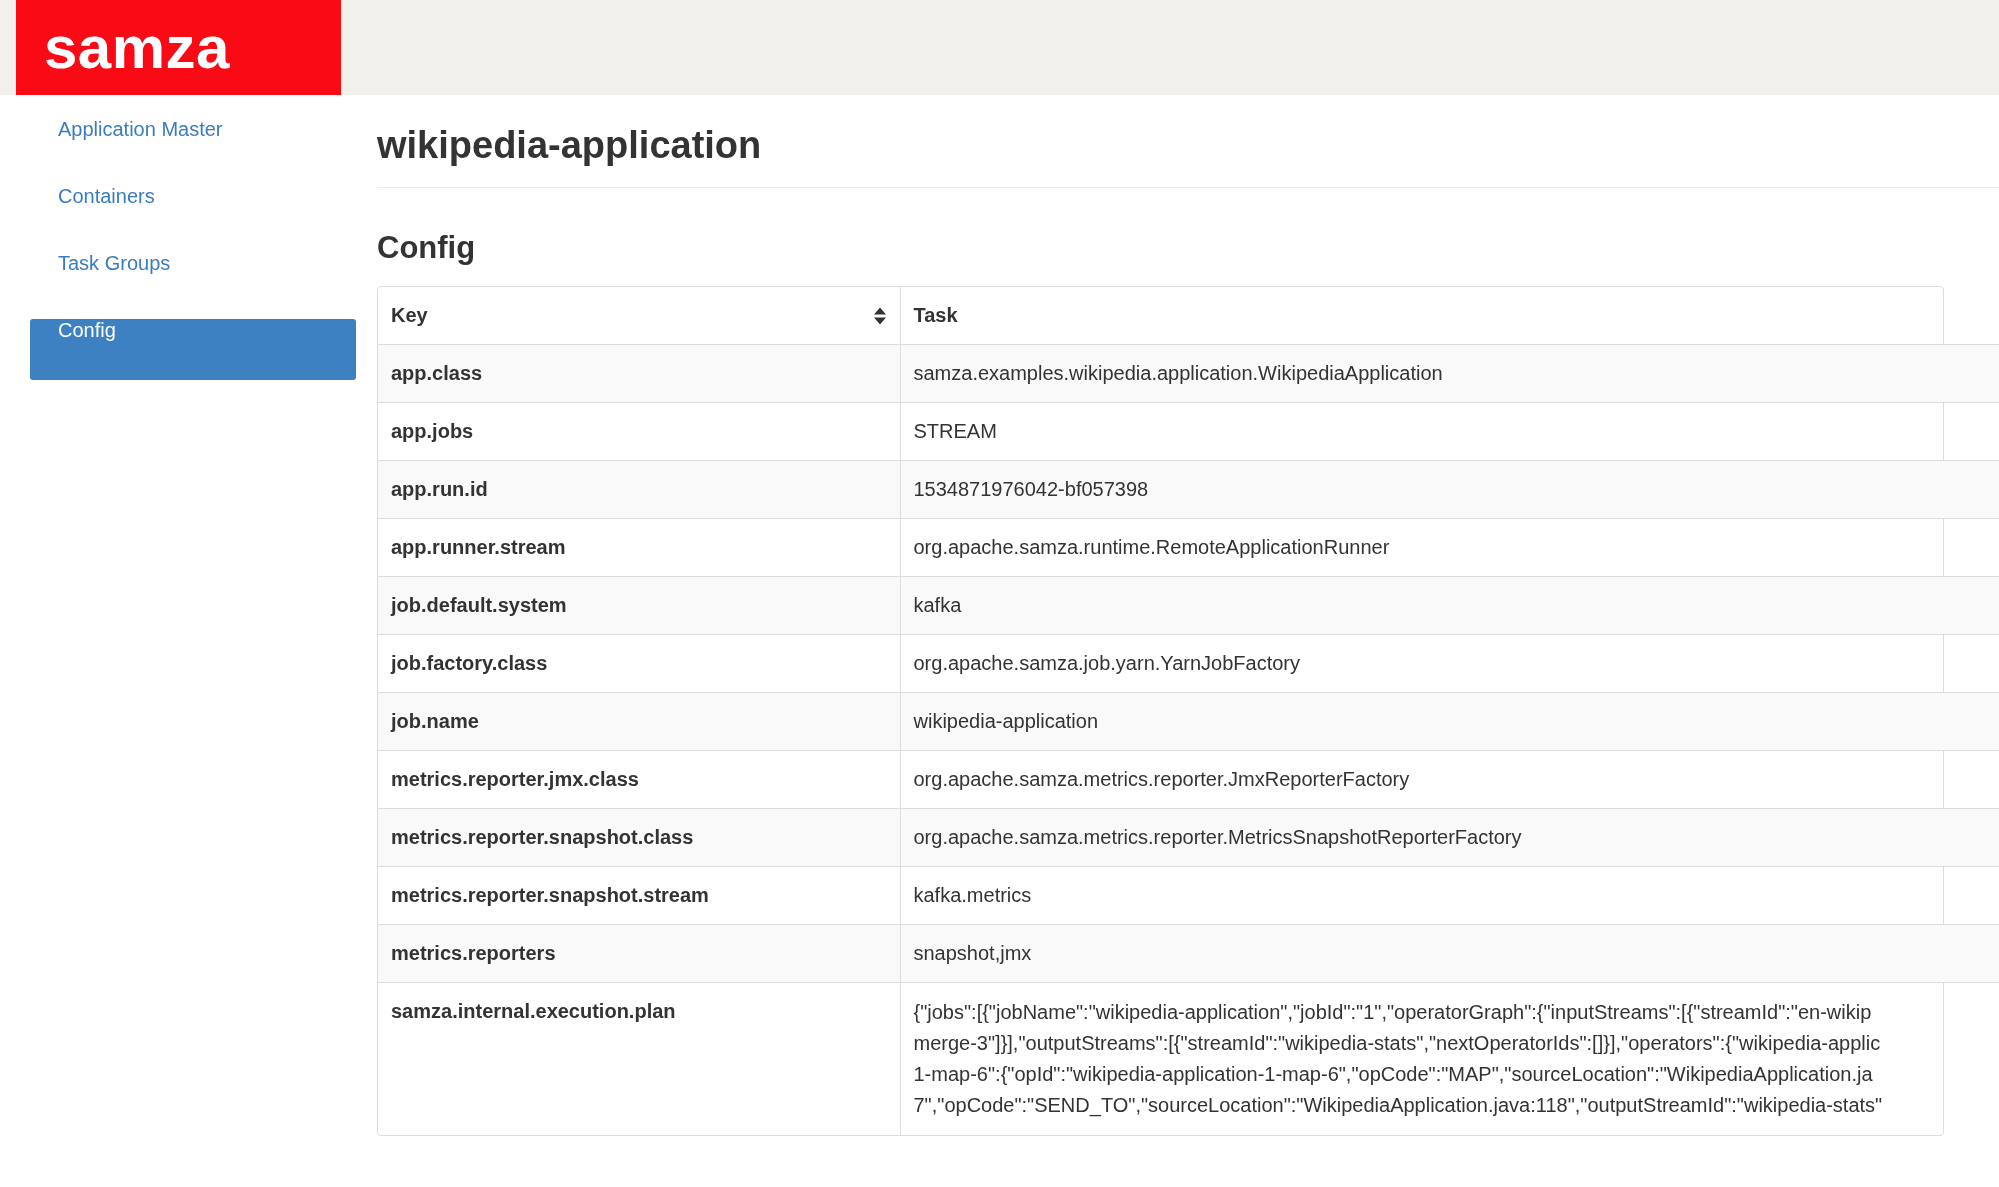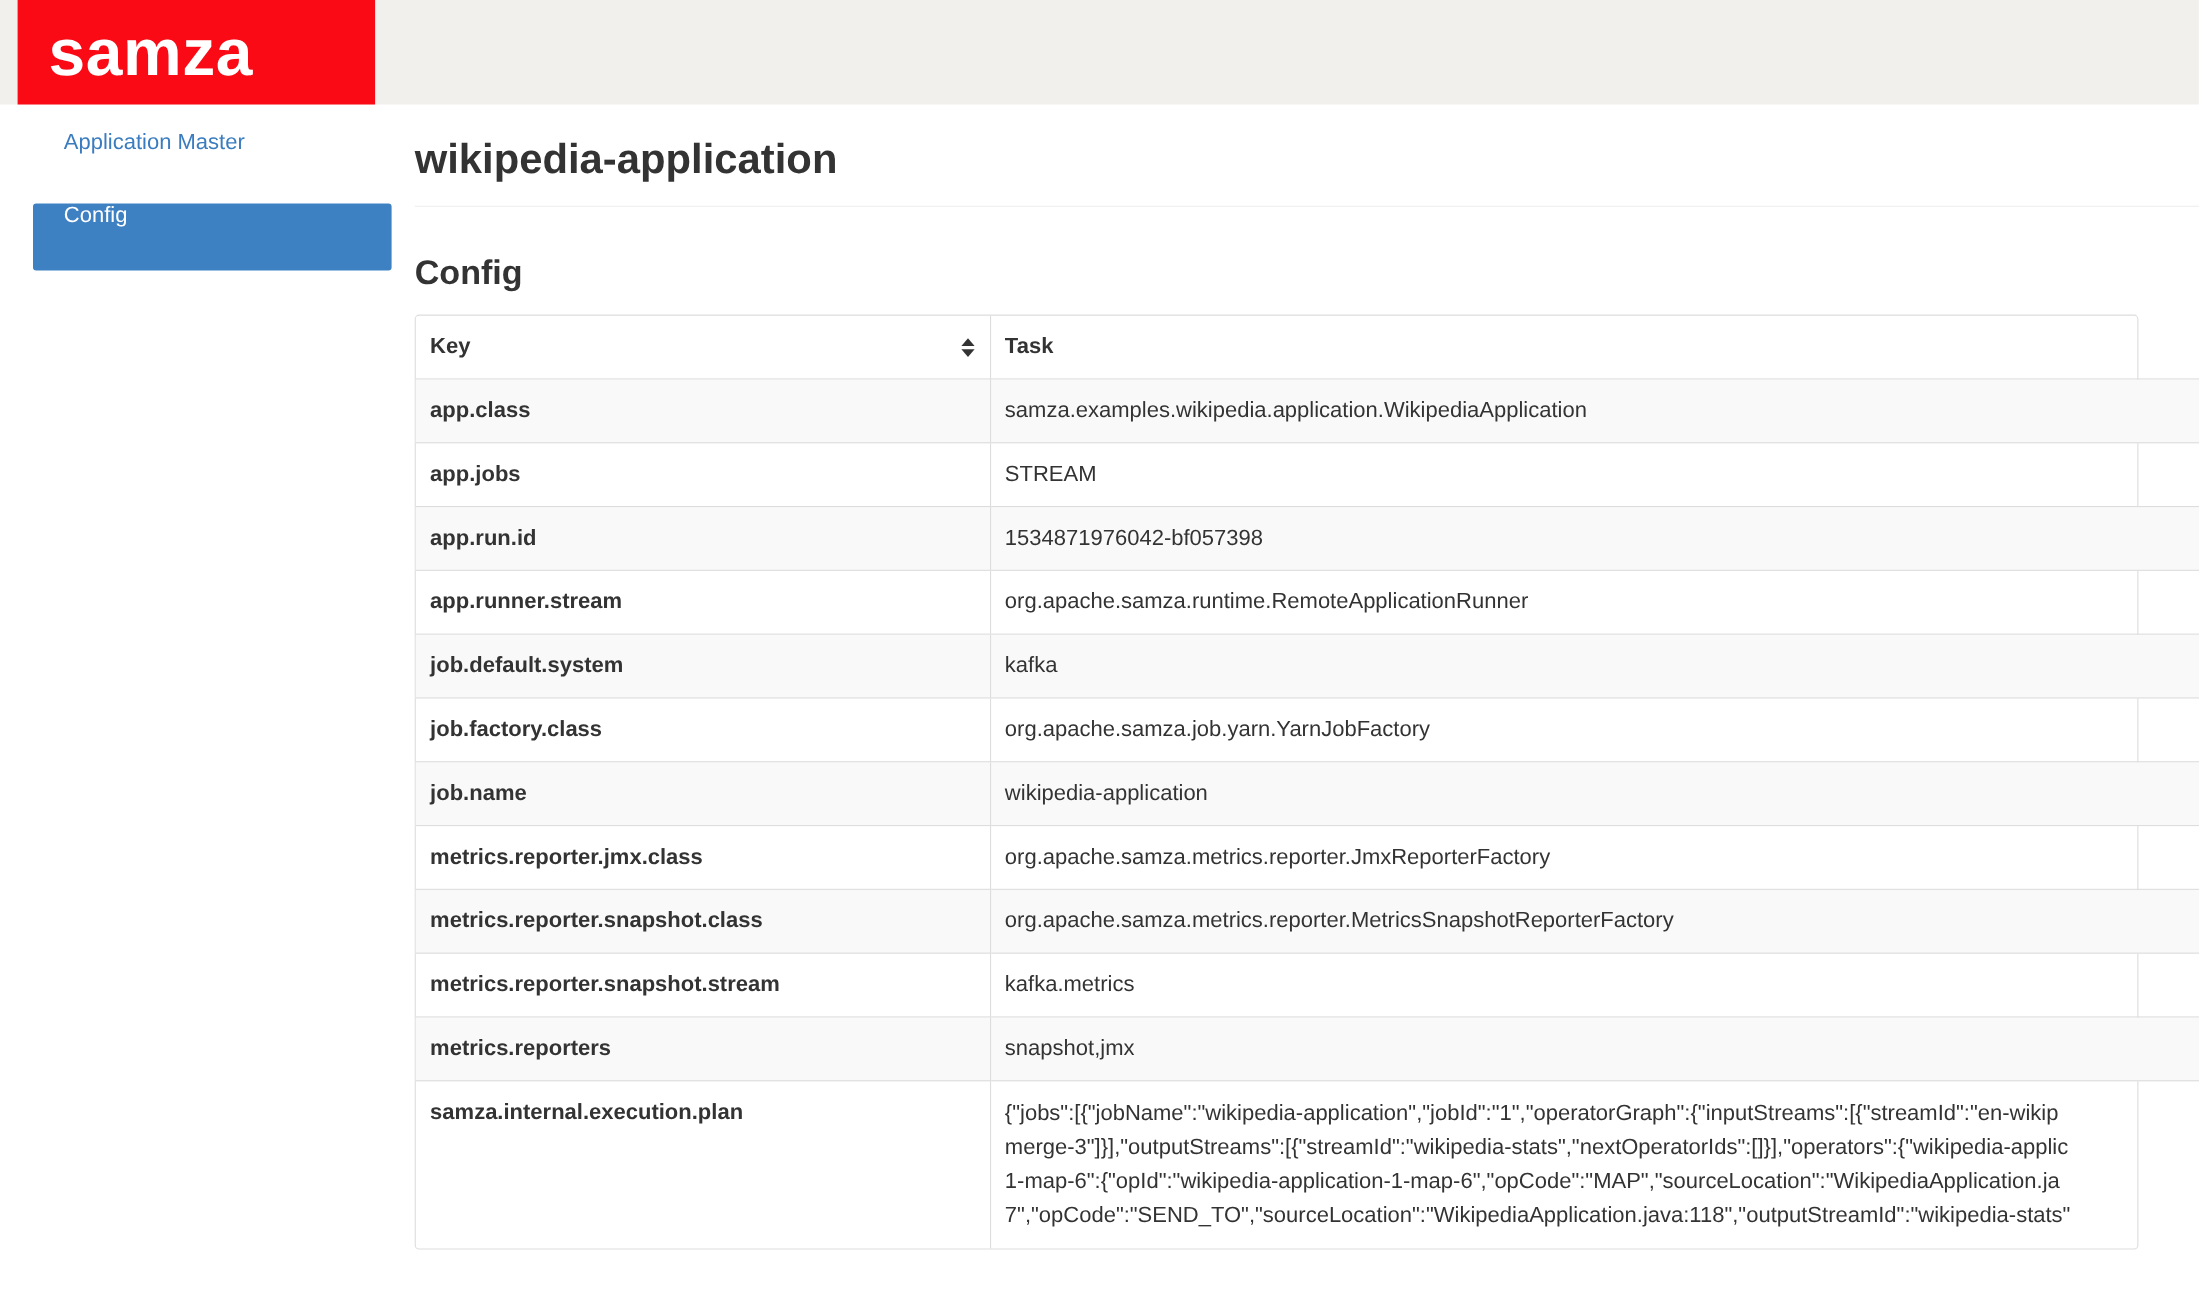--- a/index.html
+++ b/index.html
@@ -132,20 +132,26 @@
 </head>
 <body>
 
 <div class="navbar">
   <div class="brand">samza</div>
 </div>
 
 <div class="sidebar">
     <div class="nav-item">
     <span>Application Master</span>
+  </div>
+    <div class="nav-item">
+    <span>Containers</span>
+  </div>
+    <div class="nav-item">
+    <span>Task Groups</span>
   </div>
     <div class="nav-item active">
     <span>Config</span>
   </div>
   </div>
 
 <div class="main">
   <h1 class="page-title">wikipedia-application</h1>
   <h2 class="section-heading">Config</h2>
 

